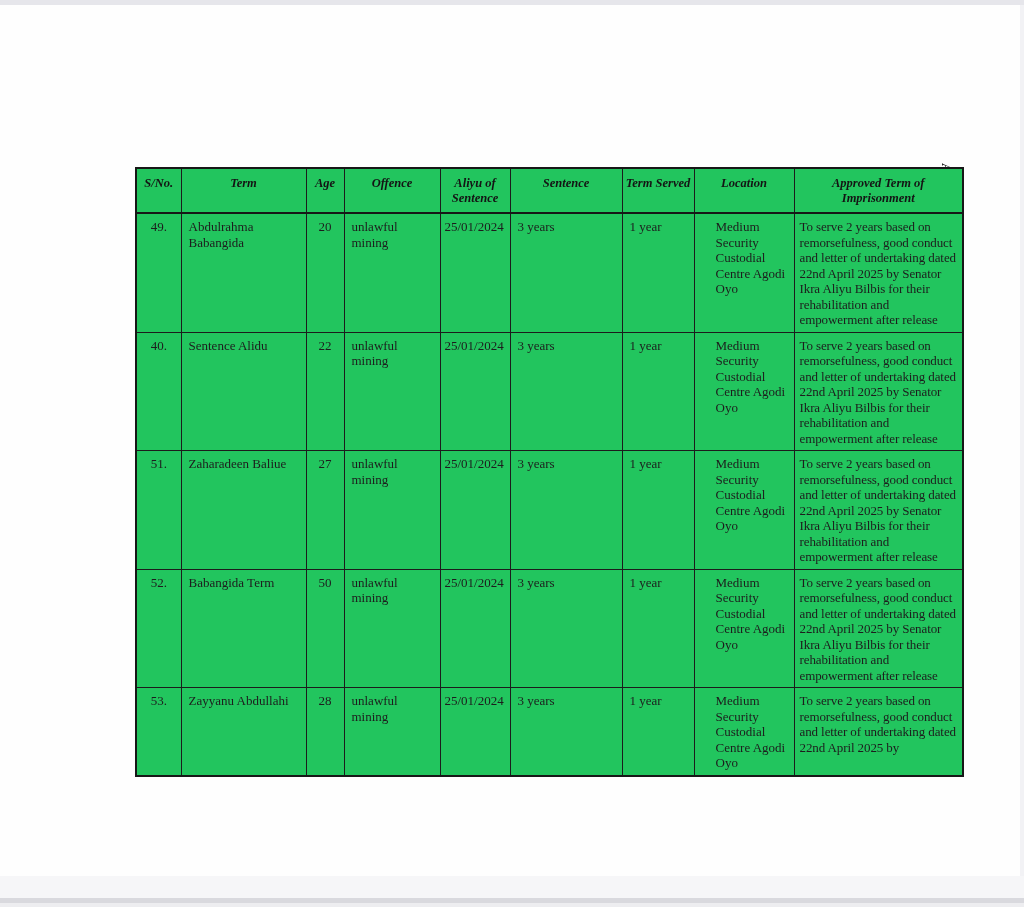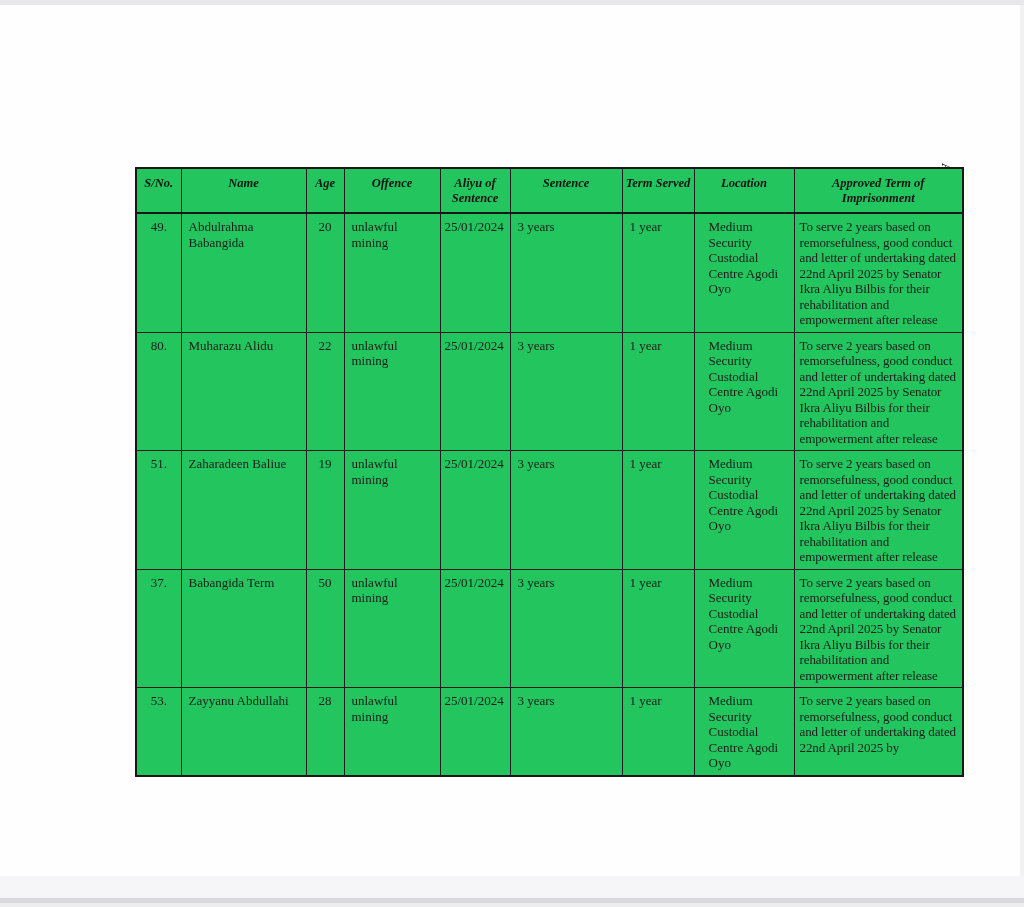--- a/index.html
+++ b/index.html
@@ -68,21 +68,21 @@
     line-height: 15.5px;
     vertical-align: top;
     text-align: left;
     padding: 5px 4px 4px 7px;
     color: #1d1d1d;
     overflow: hidden;
   }
   td.c-sno { text-align: center; padding-left: 2px; padding-right: 2px; }
   td.c-age { text-align: center; padding-left: 2px; padding-right: 2px; }
   td.c-date { padding-left: 4px; padding-right: 2px; }
-  td.c-loc { padding-left: 14px; padding-right: 3px; }
+  td.c-loc { padding-left: 21px; padding-right: 3px; }
   td.c-approved { padding-left: 5px; padding-right: 0; letter-spacing: -0.1px; }
 </style>
 </head>
 <body>
 
 <div class="stage">
 
   <div class="edge-top"></div>
   <div class="edge-right"></div>
   <div class="band-a"></div>
@@ -99,21 +99,21 @@
       <col style="width:96px">
         <col style="width:70px">
         <col style="width:112px">
       <col style="width:72px">
         <col style="width:100px">
         <col style="width:169px">
     </colgroup>
     <thead>
       <tr>
         <th>S/No.</th>
-        <th>Name</th>
+        <th>Term</th>
         <th>Age</th>
         <th>Offence</th>
         <th>Aliyu of Sentence</th>
         <th>Sentence</th>
         <th>Term Served</th>
         <th>Location</th>
         <th>Approved Term of Imprisonment</th>
       </tr>
     </thead>
     <tbody>
@@ -122,43 +122,43 @@
         <td>Abdulrahma Babangida</td>
         <td class="c-age">20</td>
         <td>unlawful mining</td>
         <td class="c-date">25/01/2024</td>
         <td>3 years</td>
         <td>1 year</td>
         <td class="c-loc">Medium Security Custodial Centre Agodi Oyo</td>
         <td class="c-approved">To serve 2 years based on remorsefulness, good conduct and letter of undertaking dated 22nd April 2025 by Senator Ikra Aliyu Bilbis for their rehabilitation and empowerment after release</td>
       </tr>
       <tr class="tall">
-        <td class="c-sno">80.</td>
-        <td>Muharazu Alidu</td>
+        <td class="c-sno">40.</td>
+        <td>Sentence Alidu</td>
         <td class="c-age">22</td>
         <td>unlawful mining</td>
         <td class="c-date">25/01/2024</td>
         <td>3 years</td>
         <td>1 year</td>
         <td class="c-loc">Medium Security Custodial Centre Agodi Oyo</td>
         <td class="c-approved">To serve 2 years based on remorsefulness, good conduct and letter of undertaking dated 22nd April 2025 by Senator Ikra Aliyu Bilbis for their rehabilitation and empowerment after release</td>
       </tr>
       <tr class="tall">
         <td class="c-sno">51.</td>
         <td>Zaharadeen Baliue</td>
-        <td class="c-age">19</td>
+        <td class="c-age">27</td>
         <td>unlawful mining</td>
         <td class="c-date">25/01/2024</td>
         <td>3 years</td>
         <td>1 year</td>
         <td class="c-loc">Medium Security Custodial Centre Agodi Oyo</td>
         <td class="c-approved">To serve 2 years based on remorsefulness, good conduct and letter of undertaking dated 22nd April 2025 by Senator Ikra Aliyu Bilbis for their rehabilitation and empowerment after release</td>
       </tr>
       <tr class="tall">
-        <td class="c-sno">37.</td>
+        <td class="c-sno">52.</td>
         <td>Babangida Term</td>
         <td class="c-age">50</td>
         <td>unlawful mining</td>
         <td class="c-date">25/01/2024</td>
         <td>3 years</td>
         <td>1 year</td>
         <td class="c-loc">Medium Security Custodial Centre Agodi Oyo</td>
         <td class="c-approved">To serve 2 years based on remorsefulness, good conduct and letter of undertaking dated 22nd April 2025 by Senator Ikra Aliyu Bilbis for their rehabilitation and empowerment after release</td>
       </tr>
       <tr class="short">

